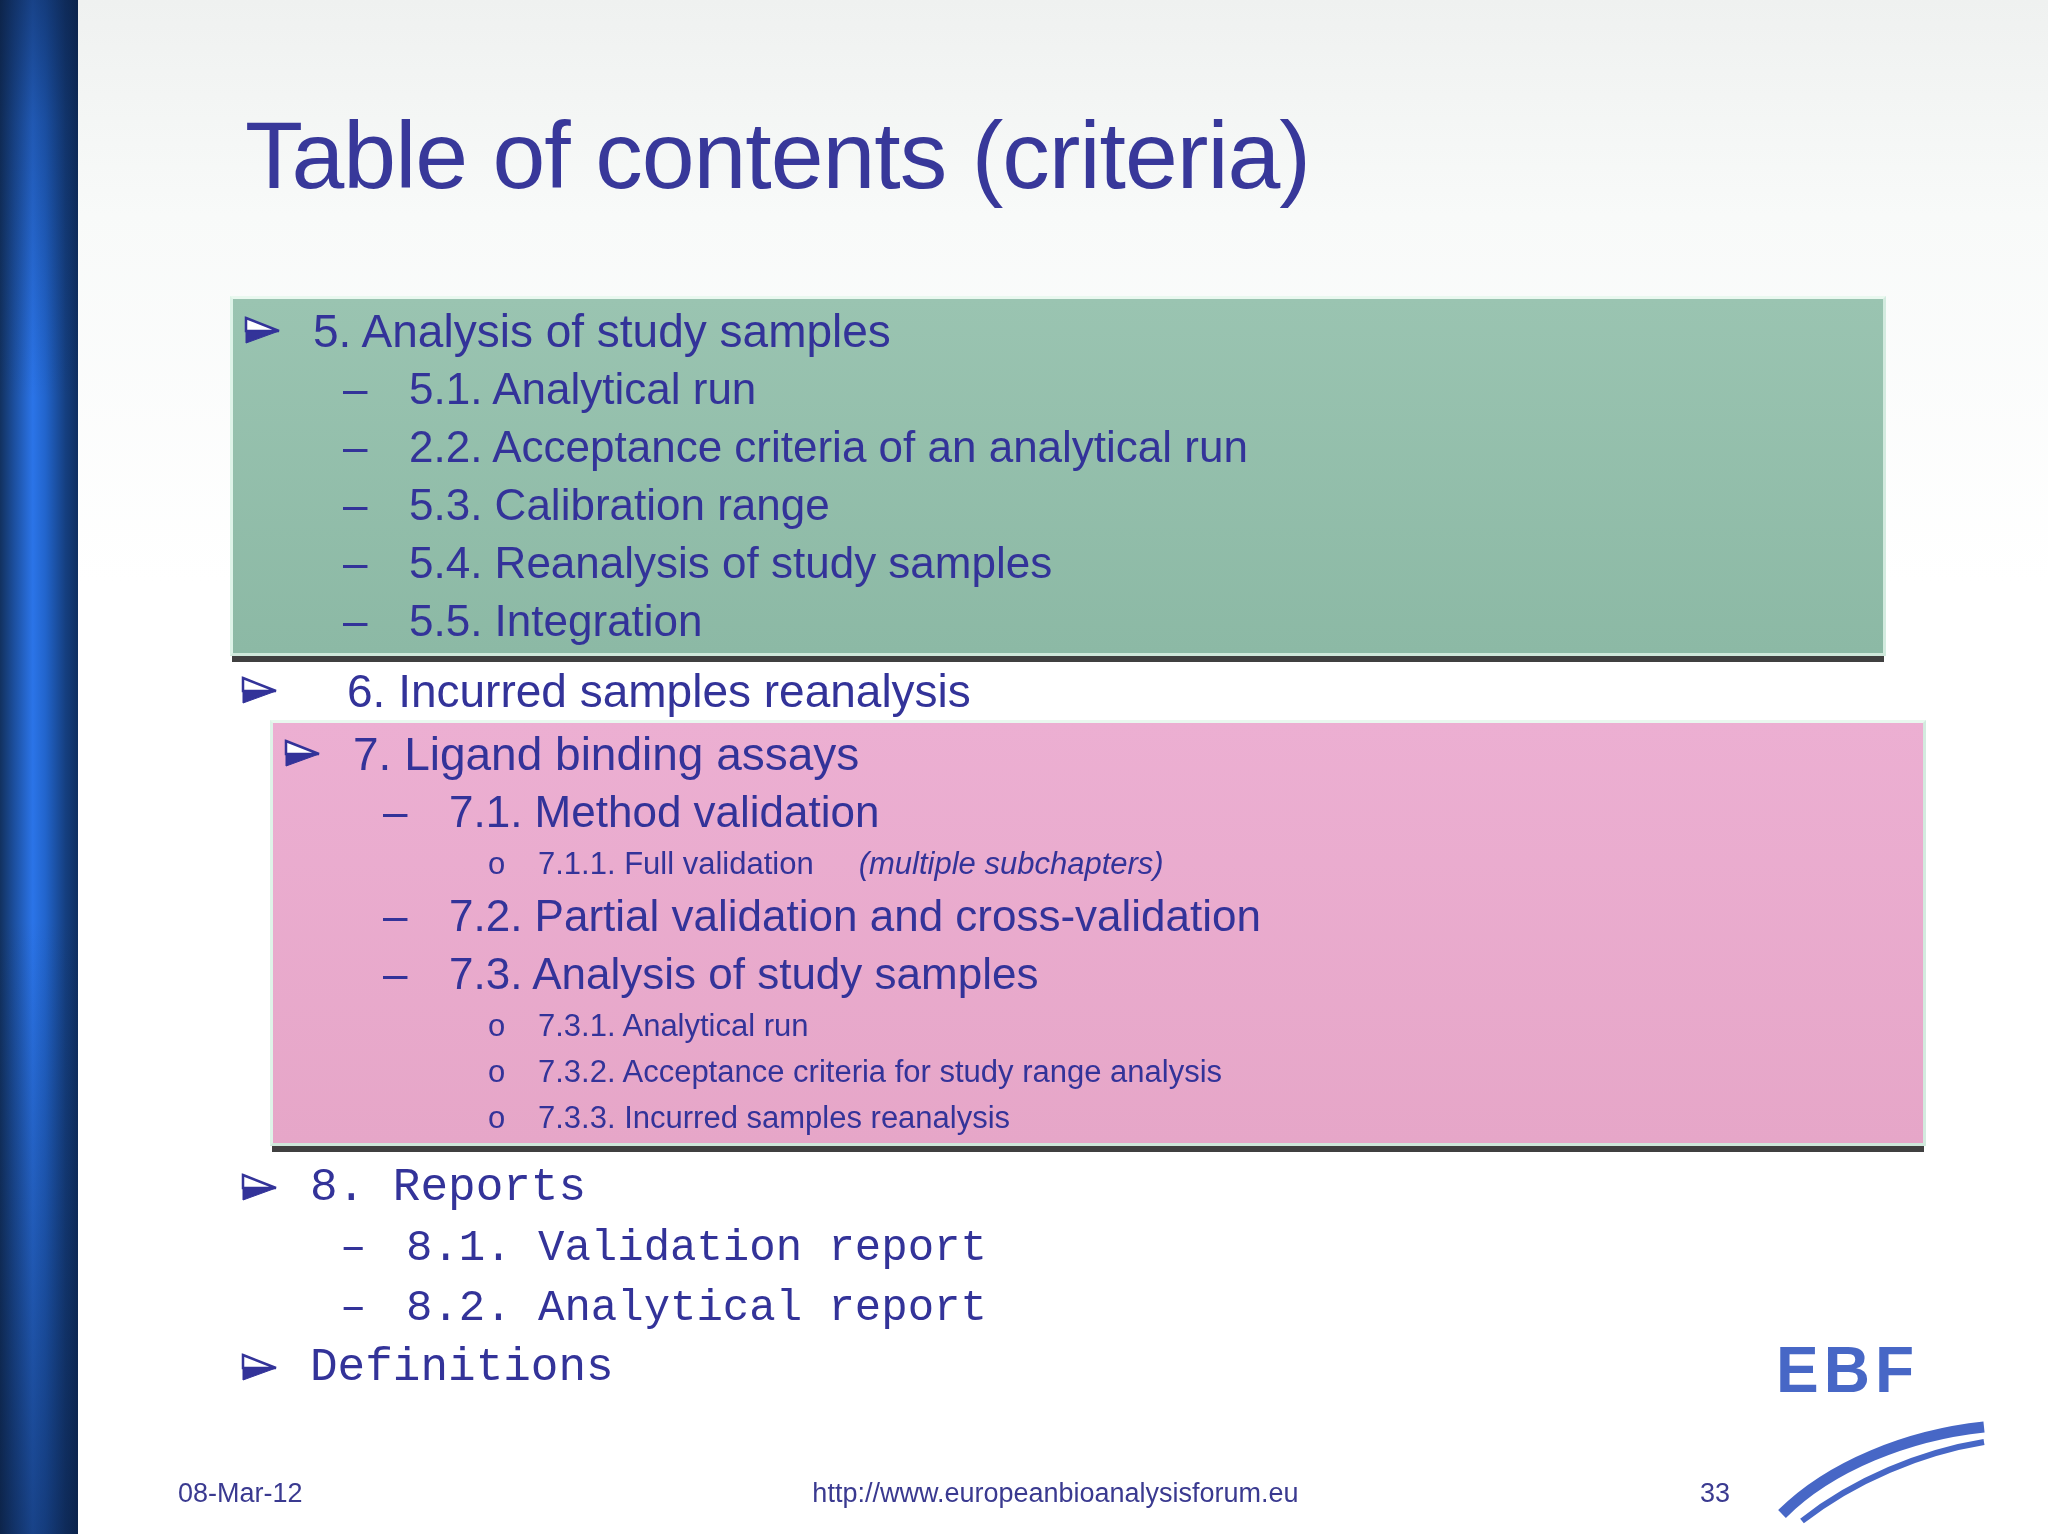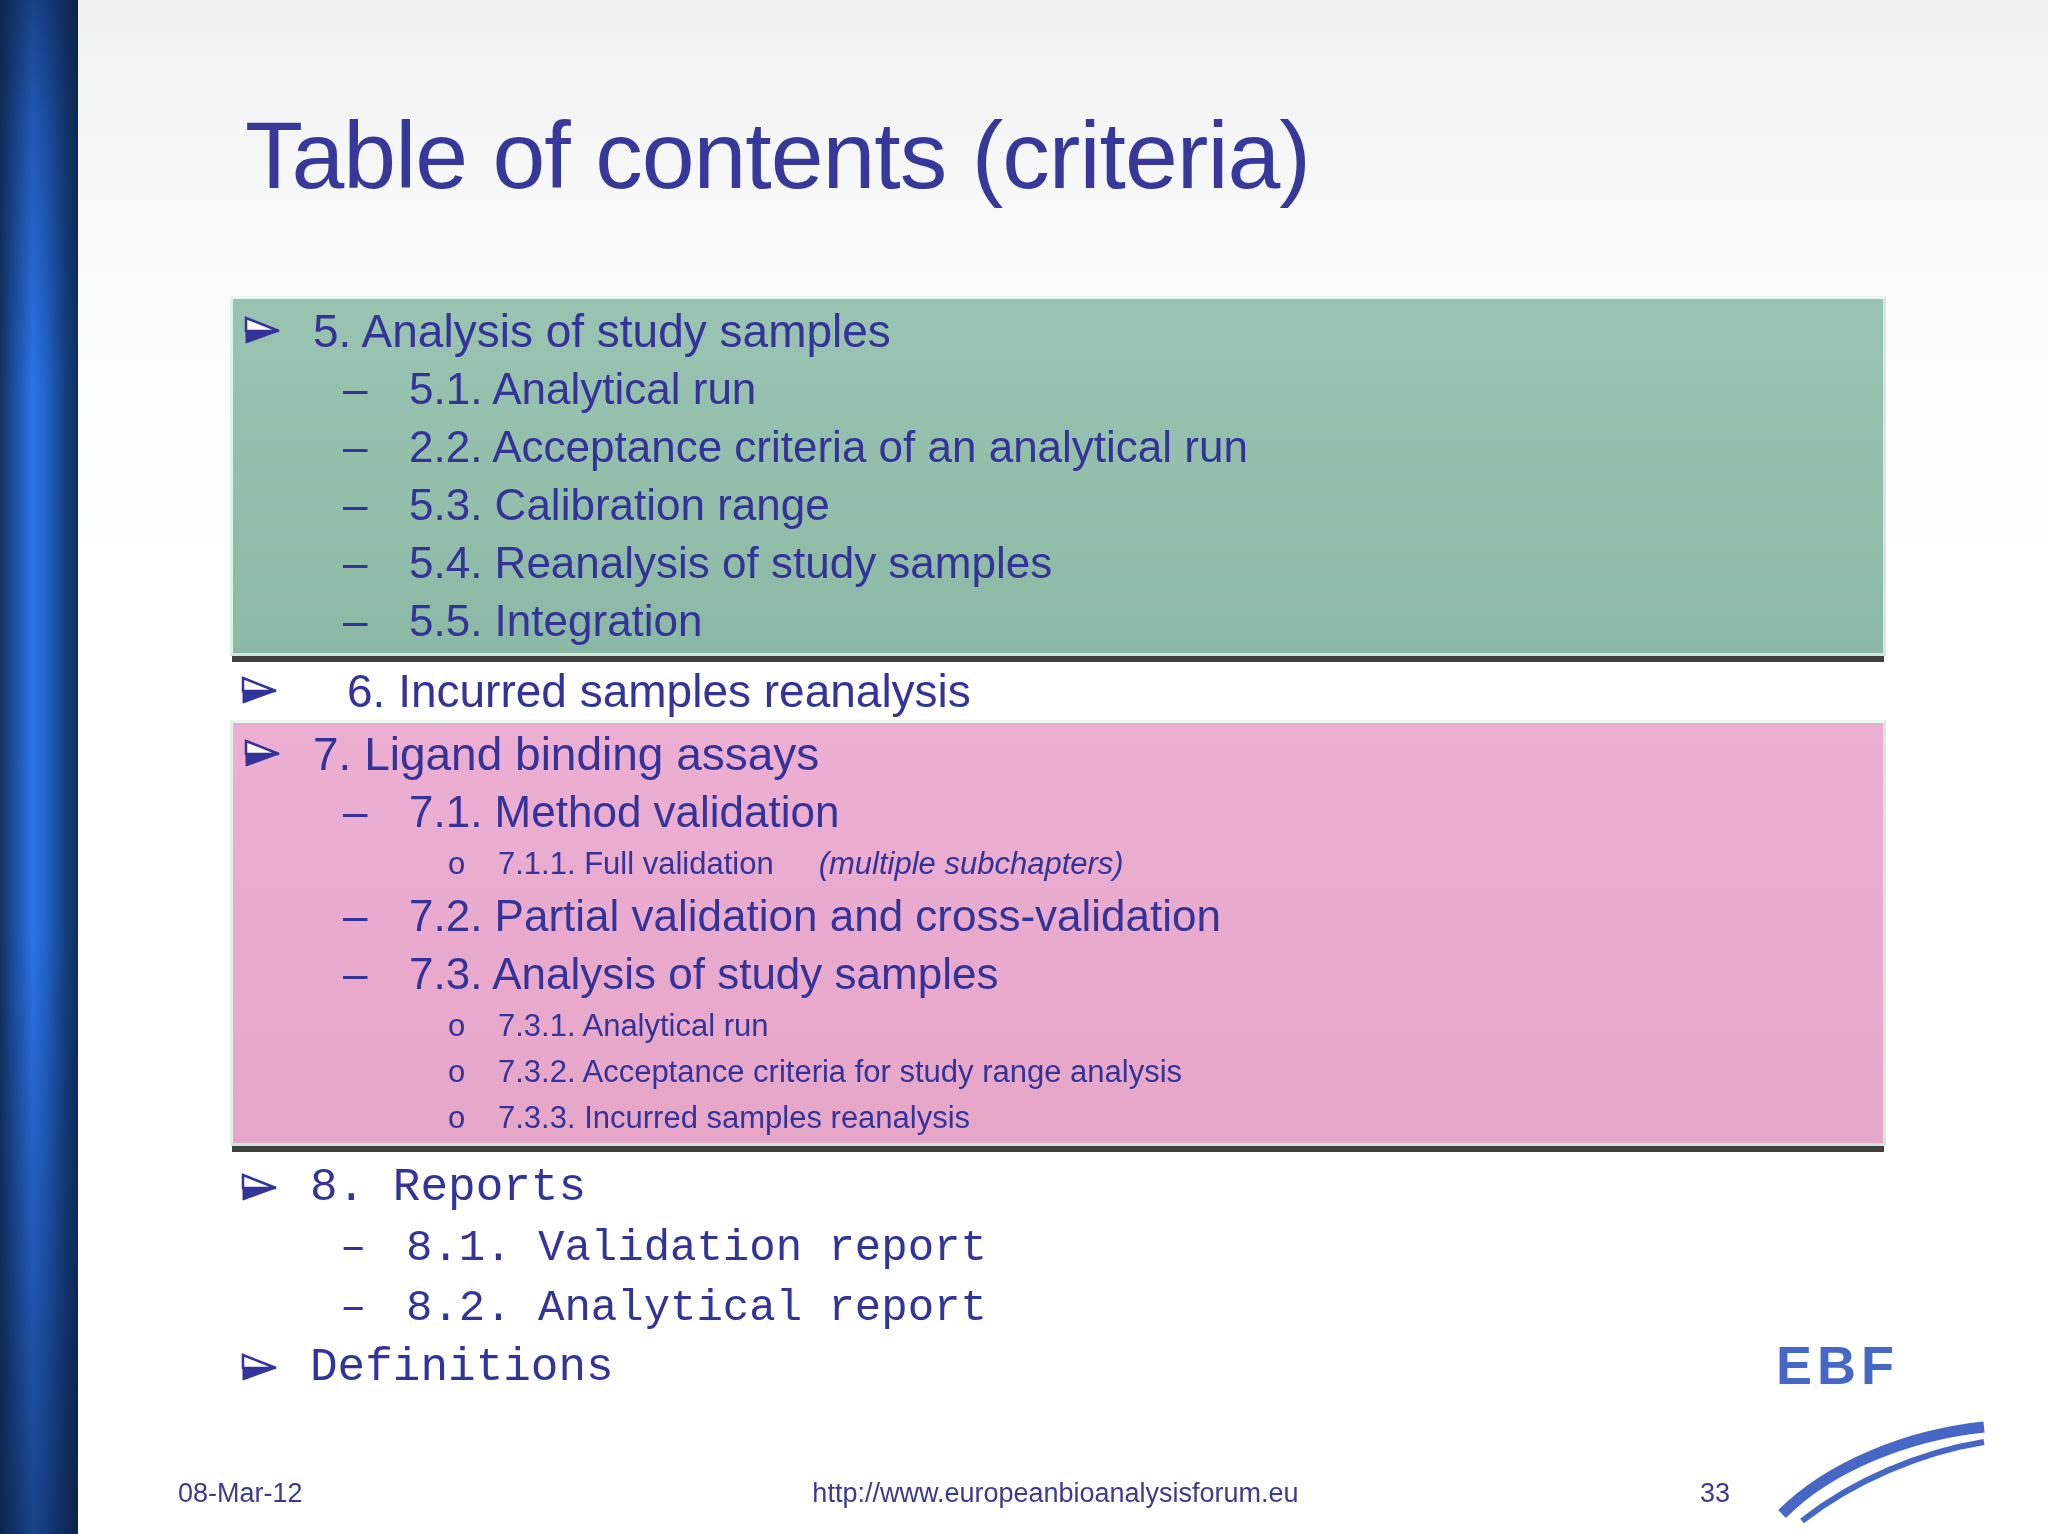--- a/index.html
+++ b/index.html
@@ -34,29 +34,29 @@
   .box.pink  { background:linear-gradient(180deg, #ecafd2 0%, #e6a6c8 100%); padding:2px 0; }
   .row { display:flex; align-items:center; }
   .l1 { height:58px; font-size:46px; padding-left:10px; }
   .l1 .bullet-arrow { width:70px; display:flex; align-items:center; flex:0 0 70px; }
   .l2 { height:58px; font-size:44px; padding-left:110px; }
   .l2 .bullet-dash { display:inline-block; width:66px; flex:0 0 66px; }
   .l3 { height:46px; font-size:31px; padding-left:215px; }
   .l3 .bullet-o { display:inline-block; width:50px; flex:0 0 50px; }
   .note { font-style:italic; margin-left:45px; }
   .mid-row { margin-top:8px; height:54px;gap:37px; }
-  .pink { margin-top:2px; }
+  .pink { margin-top:2px;margin-left:40px; }
   .tail { margin-top:12px; }
   .tail .l1, .tail .l2 { height:60px;font-family:Liberation Mono, monospace; }
   .footer { position:absolute; left:78px; right:0; top:1470px; height:44px; font-size:27px; color:#3a3a90; }
   .footer .date { position:absolute; left:100px; top:8px; }
   .footer .url  { position:absolute; left:0; right:15px; top:8px; text-align:center; }
   .footer .pagenum { position:absolute; left:1622px; top:8px; }
   .logo { position:absolute; left:1740px; top:1338px; width:265px; height:192px; }
-  .logo .ebf { position:absolute; left:36px; top:0; font-size:54px; font-weight:bold; letter-spacing:5px; color:#4767c6; line-height:1; }
+  .logo .ebf { position:absolute; left:36px; top:0; font-size:64px; font-weight:bold; letter-spacing:5px; color:#4767c6; line-height:1; }
   .logo svg.swoosh { position:absolute; left:30px; top:70px; }
   .arrow-svg { display:block; }
 </style>
 </head>
 <body>
 
 <div class="slide">
   <div class="sidebar"></div>
 
   <h1 class="title">Table of contents (criteria)</h1>

